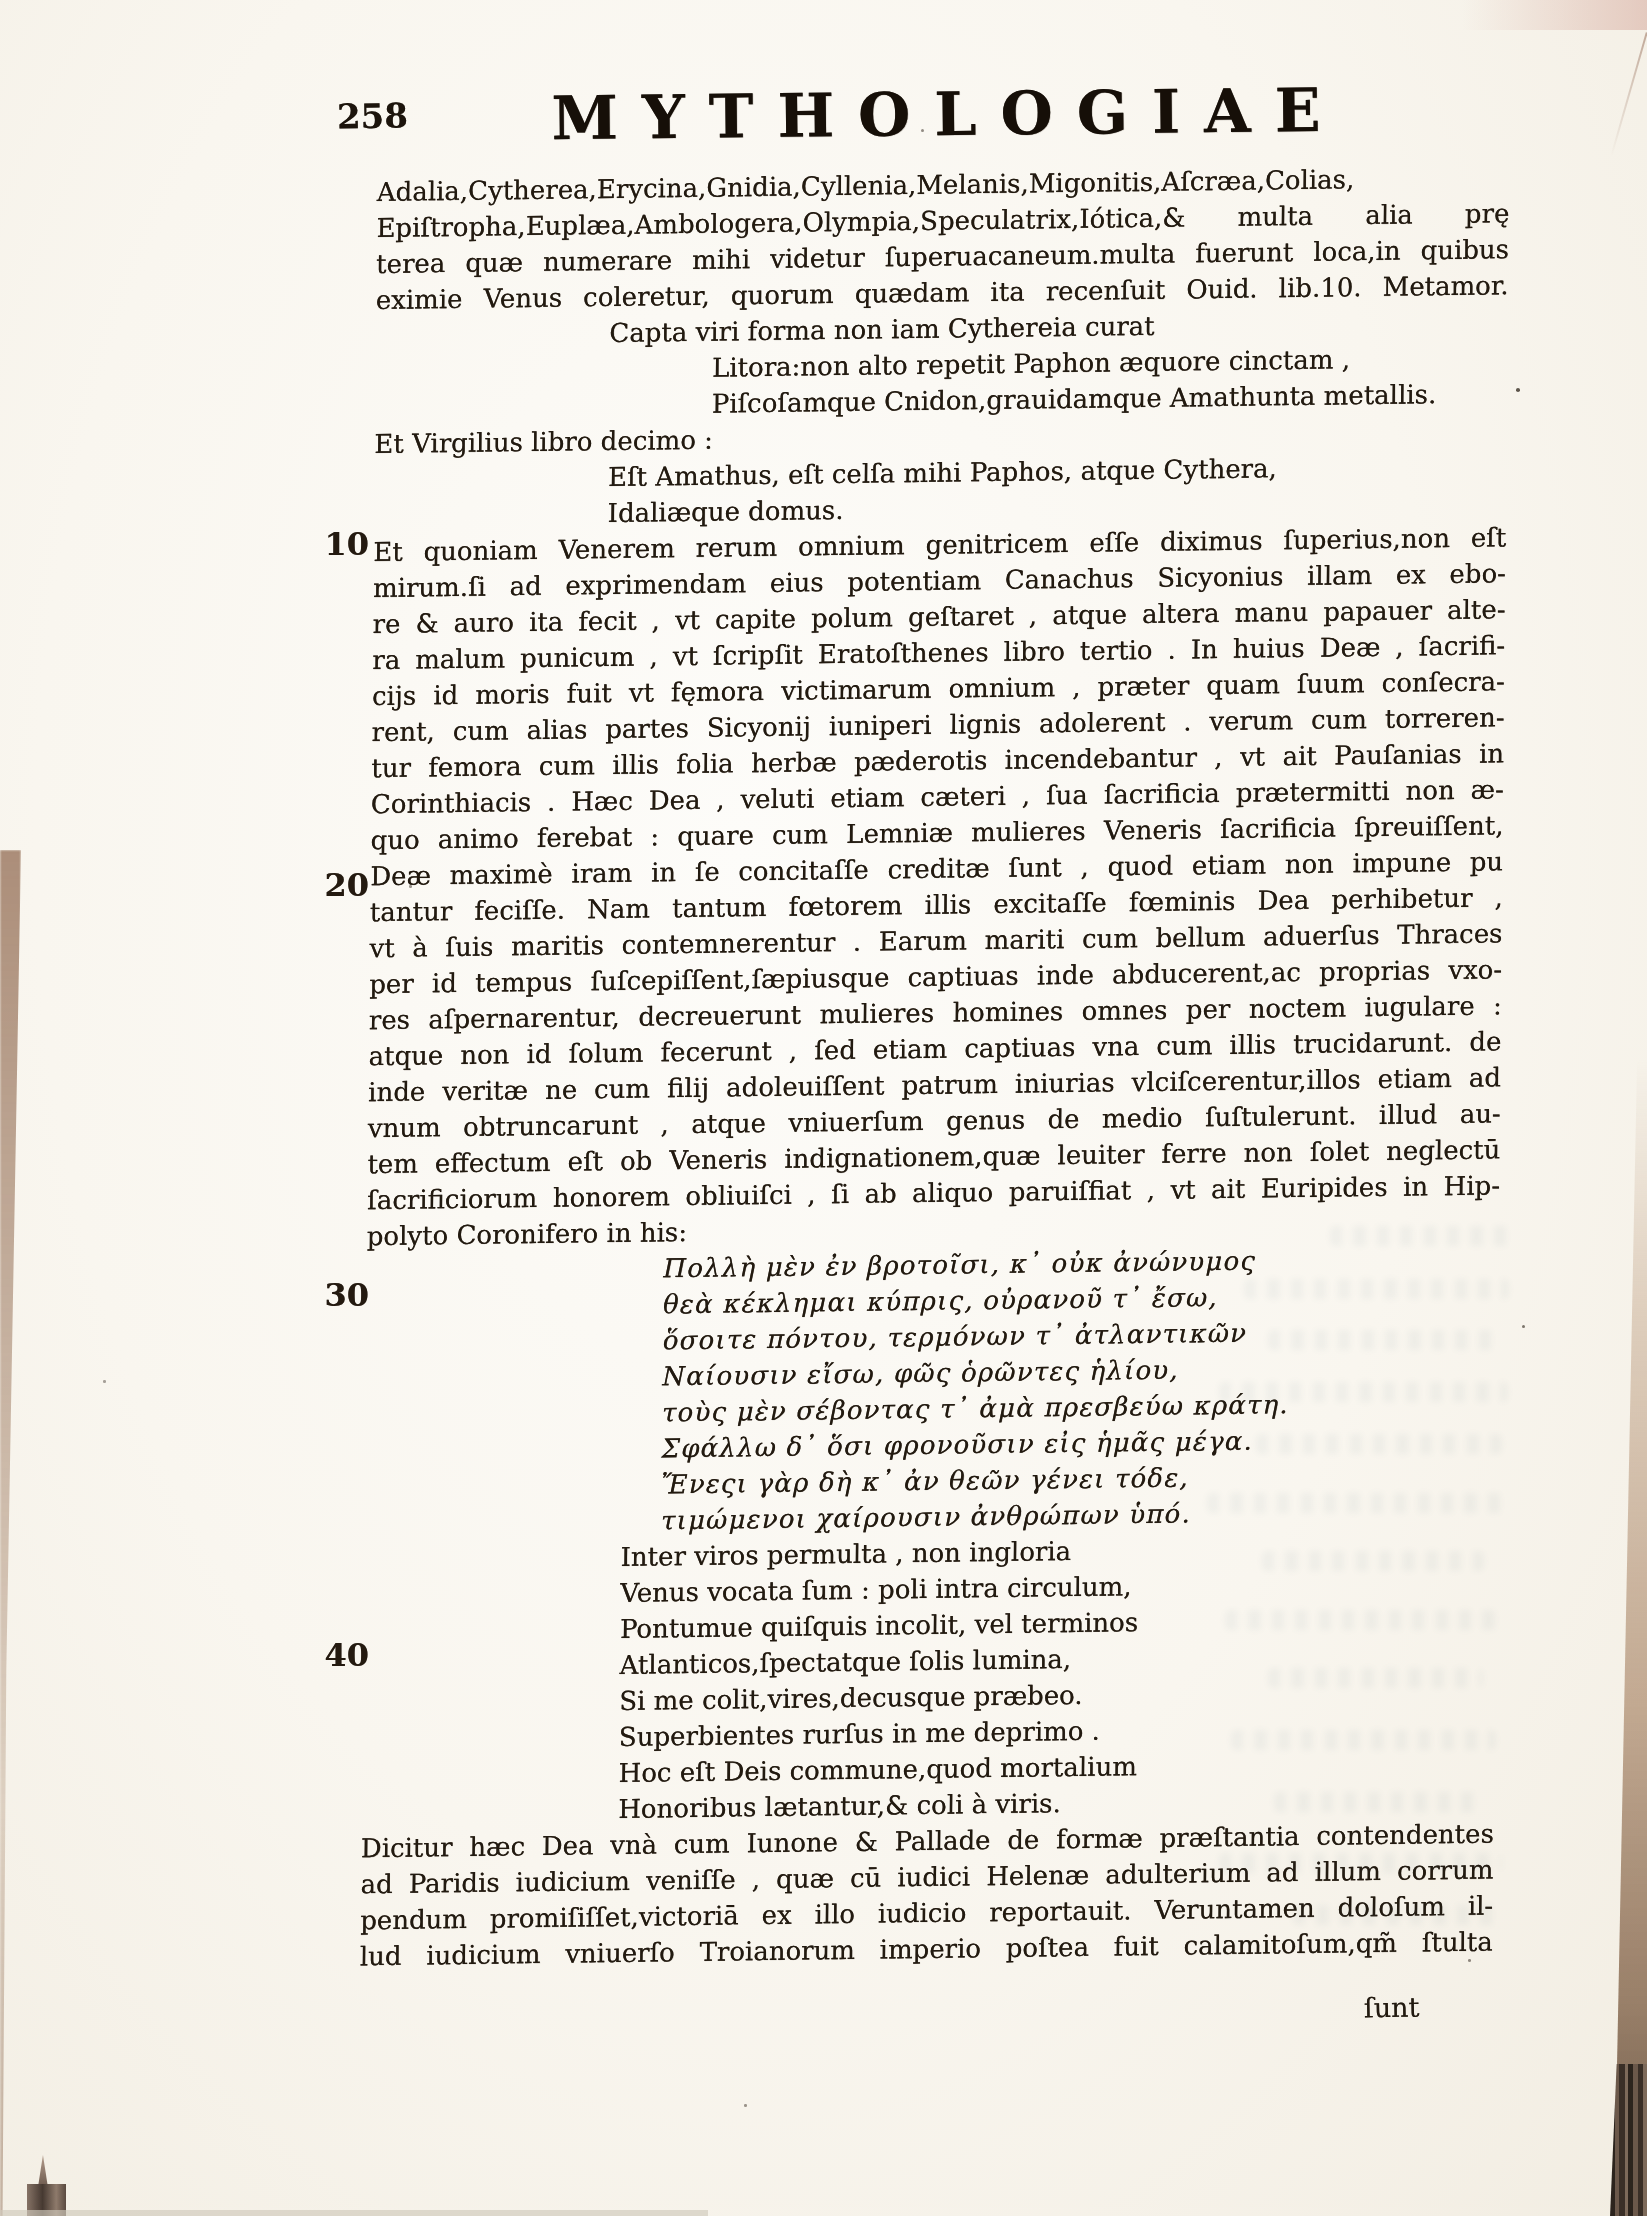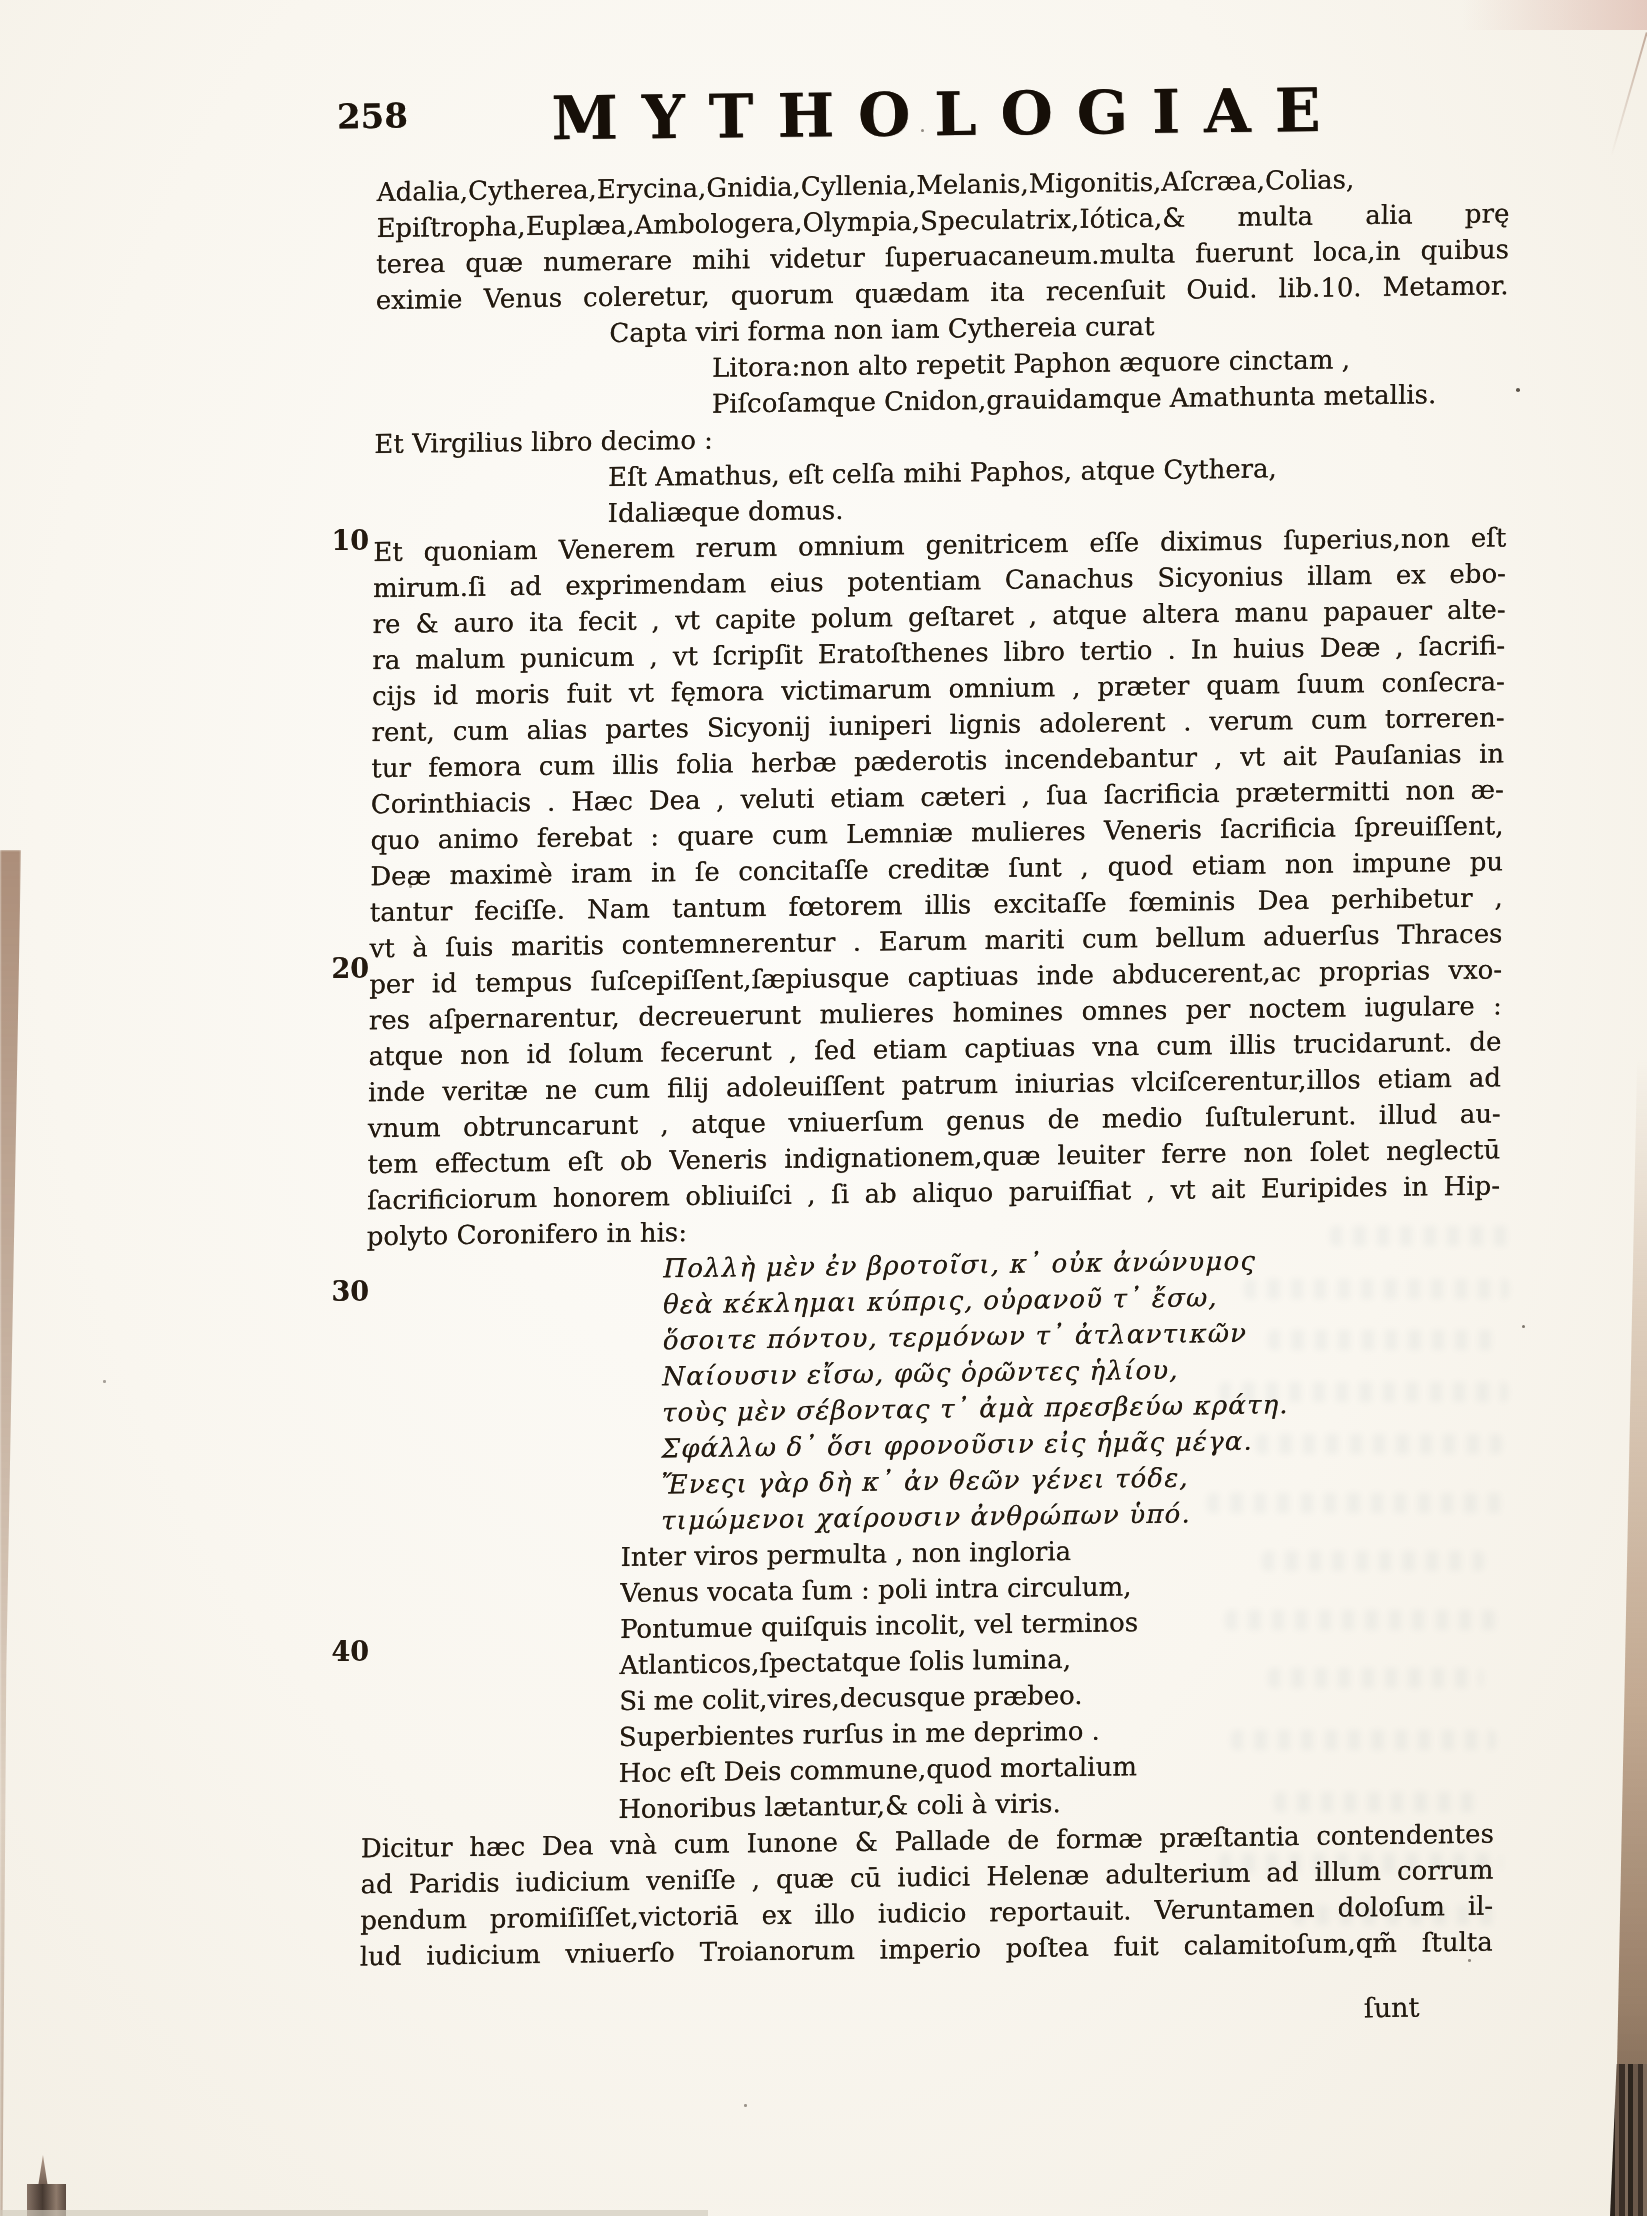--- a/index.html
+++ b/index.html
@@ -34,24 +34,24 @@
   .line{height:36px;white-space:nowrap;}
   .line.j{white-space:normal;text-align:justify;text-align-last:justify;word-spacing:1.2px;}
   .line.p0{margin-left:0;}
   .line.v-a{margin-left:234px;}
   .line.v-b{margin-left:337px;}
   .line.v-g{margin-left:297px;font-style:italic;letter-spacing:1.2px;}
   .line.v-l{margin-left:257px;}
   
   .marker{
     position:absolute;left:320px;width:49px;text-align:right;
-    font-size:27px;font-weight:bold;color:#241a10;
+    font-size:32px;font-weight:bold;color:#241a10;
     text-shadow:0 0 0.6px rgba(25,16,8,.55);
   }
-  #m10{top:525px;} #m20{top:953px;text-align:right;} #m30{top:1276px;} #m40{top:1636px;}
+  #m10{top:525px;} #m20{top:866px;text-align:right;} #m30{top:1276px;} #m40{top:1636px;}
   
   .catchword{
     position:absolute;left:1299px;top:1992px;width:185px;text-align:center;
     font-size:27px;color:#221a10;transform:rotate(-1.2deg);
     text-shadow:0 0 0.4px rgba(30,20,10,.7);
   }
   
   .ghosts{position:absolute;inset:0;pointer-events:none;}
   .ghost{
     position:absolute;height:19.7px;border-radius:5.5px;

